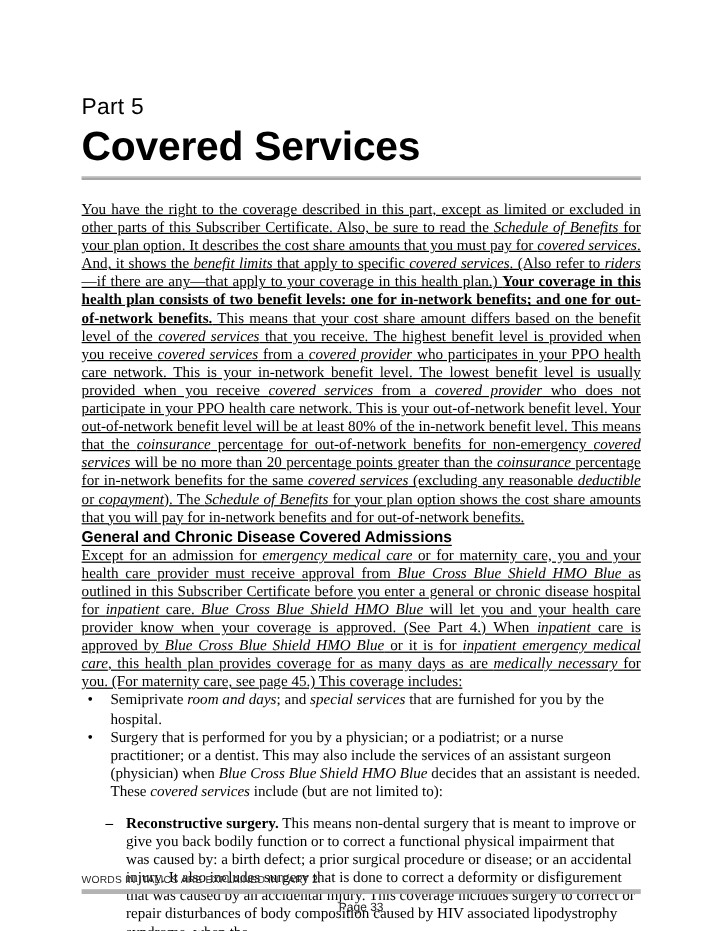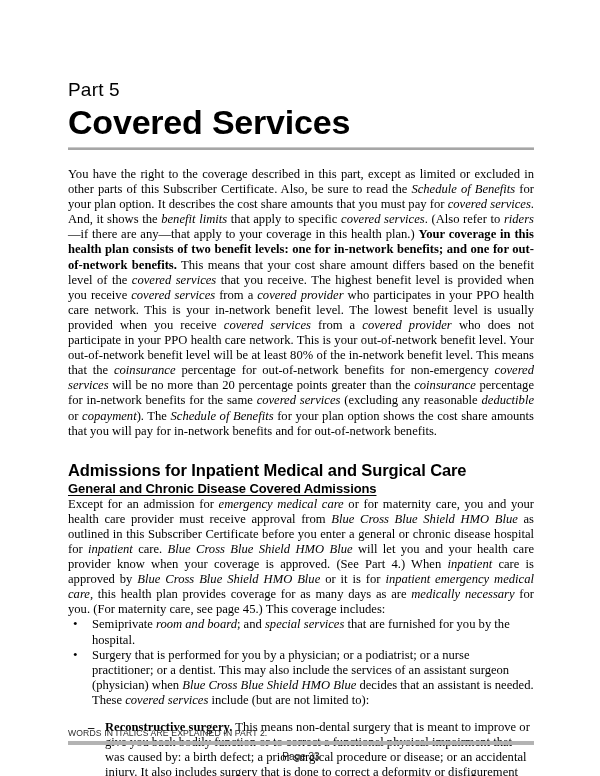--- a/index.html
+++ b/index.html
@@ -56,20 +56,21 @@
   .body-block {
     margin-top: 17px;
   }
   p.bodytext {
     margin: 0;
     font-size: 12.6px;
     line-height: 15.1px;
     text-align: justify;
     text-justify: inter-word;
     hyphens: none;
+    text-decoration: underline;
   }
   .it { font-style: italic; }
   .bd { font-weight: bold; text-align: right; }
 
   
   h2.section-heading {
     font-family: "Liberation Sans", sans-serif;
     font-size: 16.5px;
     line-height: 20px;
     font-weight: 700;
@@ -170,27 +171,26 @@
     <div class="part-header">
       <div class="part-label">Part 5</div>
       <div class="part-title">Covered Services</div>
     </div>
     <div class="title-rule"></div>
 
     <div class="body-block">
       <p class="bodytext"><span>You have the right to the coverage described in this part, except as limited or excluded in other parts of this Subscriber Certificate. Also, be sure to read the </span><span class="it">Schedule of Benefits</span><span> for your plan option. It describes the cost share amounts that you must pay for </span><span class="it">covered services</span><span>. And, it shows the </span><span class="it">benefit limits</span><span> that apply to specific </span><span class="it">covered services</span><span>. (Also refer to </span><span class="it">riders</span><span>—if there are any—that apply to your coverage in this health plan.) </span><span class="bd">Your coverage in this health plan consists of two benefit levels: one for in-network benefits; and one for out-of-network benefits.</span><span> This means that your cost share amount differs based on the benefit level of the </span><span class="it">covered services</span><span> that you receive. The highest benefit level is provided when you receive </span><span class="it">covered services</span><span> from a </span><span class="it">covered provider</span><span> who participates in your PPO health care network. This is your in-network benefit level. The lowest benefit level is usually provided when you receive </span><span class="it">covered services</span><span> from a </span><span class="it">covered provider</span><span> who does not participate in your PPO health care network. This is your out-of-network benefit level. Your out-of-network benefit level will be at least 80% of the in-network benefit level. This means that the </span><span class="it">coinsurance</span><span> percentage for out-of-network benefits for non-emergency </span><span class="it">covered services</span><span> will be no more than 20 percentage points greater than the </span><span class="it">coinsurance</span><span> percentage for in-network benefits for the same </span><span class="it">covered services</span><span> (excluding any reasonable </span><span class="it">deductible</span><span> or </span><span class="it">copayment</span><span>). The </span><span class="it">Schedule of Benefits</span><span> for your plan option shows the cost share amounts that you will pay for in-network benefits and for out-of-network benefits.</span></p>
     </div>
 
-    <h2 class="section-heading">Admissions for Inpatient Medical and Surgical Care</h2>
     <h3 class="sub-heading">General and Chronic Disease Covered Admissions</h3>
 
     <p class="bodytext after-heading"><span>Except for an admission for </span><span class="it">emergency medical care</span><span> or for maternity care, you and your health care provider must receive approval from </span><span class="it">Blue Cross Blue Shield HMO Blue</span><span> as outlined in this Subscriber Certificate before you enter a general or chronic disease hospital for </span><span class="it">inpatient</span><span> care. </span><span class="it">Blue Cross Blue Shield HMO Blue</span><span> will let you and your health care provider know when your coverage is approved. (See Part 4.) When </span><span class="it">inpatient</span><span> care is approved by </span><span class="it">Blue Cross Blue Shield HMO Blue</span><span> or it is for </span><span class="it">inpatient emergency medical care</span><span>, this health plan provides coverage for as many days as are </span><span class="it">medically necessary</span><span> for you. (For maternity care, see page 45.) This coverage includes:</span></p>
 
     <ul class="bullets">
-      <li><span class="bullet-mark">•</span><span>Semiprivate </span><span class="it">room and board</span><span>; and </span><span class="it">special services</span><span> that are furnished for you by the hospital.</span></li>
+      <li><span class="bullet-mark">•</span><span>Semiprivate </span><span class="it">room and days</span><span>; and </span><span class="it">special services</span><span> that are furnished for you by the hospital.</span></li>
       <li><span class="bullet-mark">•</span><span>Surgery that is performed for you by a physician; or a podiatrist; or a nurse practitioner; or a dentist. This may also include the services of an assistant surgeon (physician) when </span><span class="it">Blue Cross Blue Shield HMO Blue</span><span> decides that an assistant is needed. These </span><span class="it">covered services</span><span> include (but are not limited to):</span></li>
     </ul>
 
     <ul class="dashes">
       <li><span class="dash-mark">–</span><span class="bd">Reconstructive surgery.</span><span> This means non-dental surgery that is meant to improve or give you back bodily function or to correct a functional physical impairment that was caused by: a birth defect; a prior surgical procedure or disease; or an accidental injury. It also includes surgery that is done to correct a deformity or disfigurement that was caused by an accidental injury. This coverage includes surgery to correct or repair disturbances of body composition caused by HIV associated lipodystrophy syndrome, when the </span></li>
     </ul>
 
   </div>
 
   <div class="footer">

